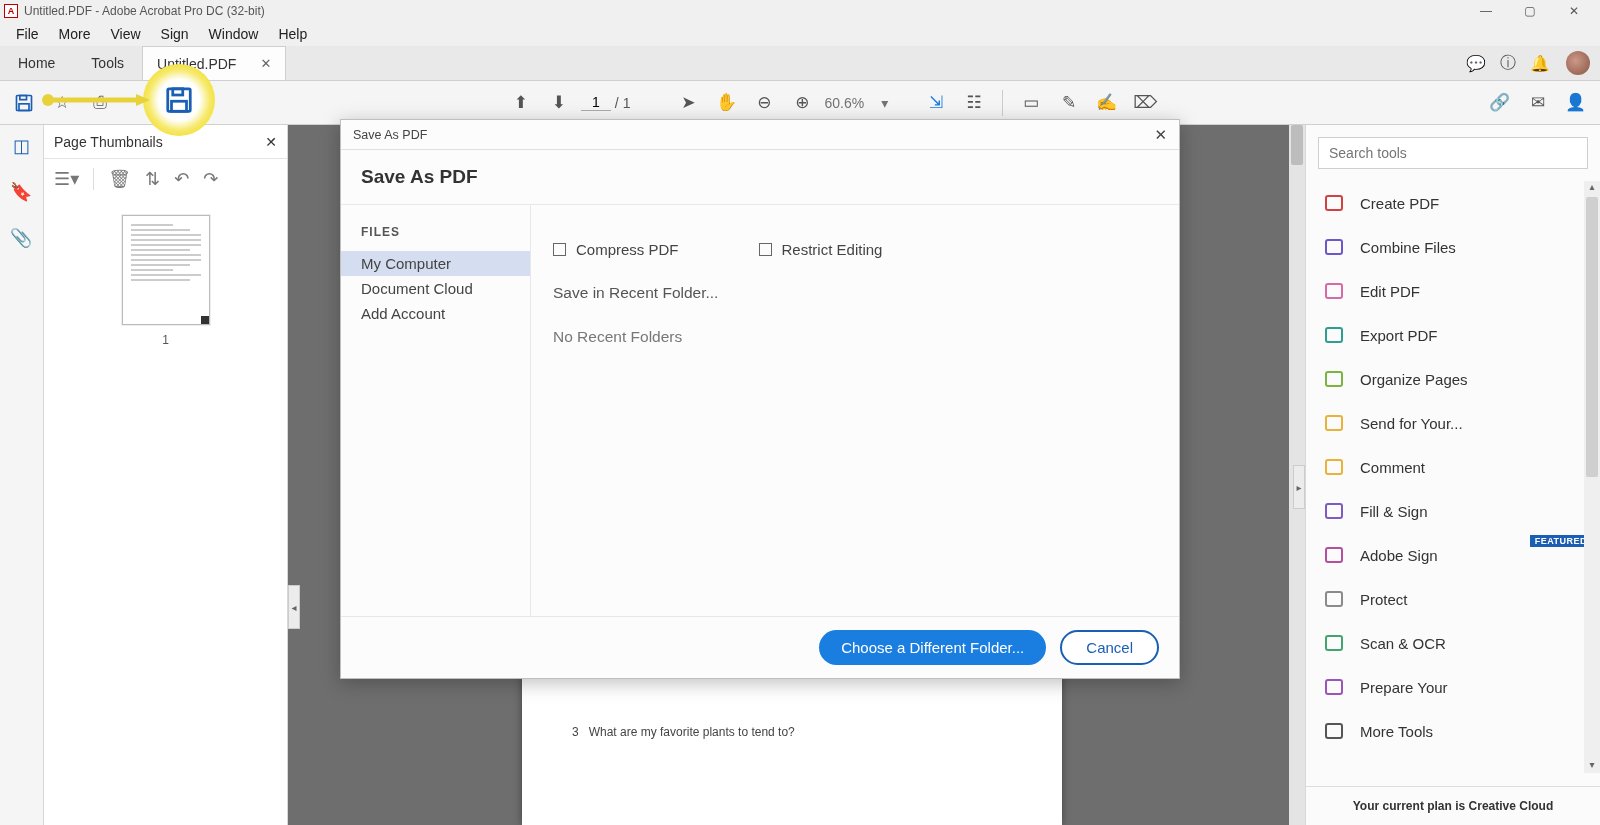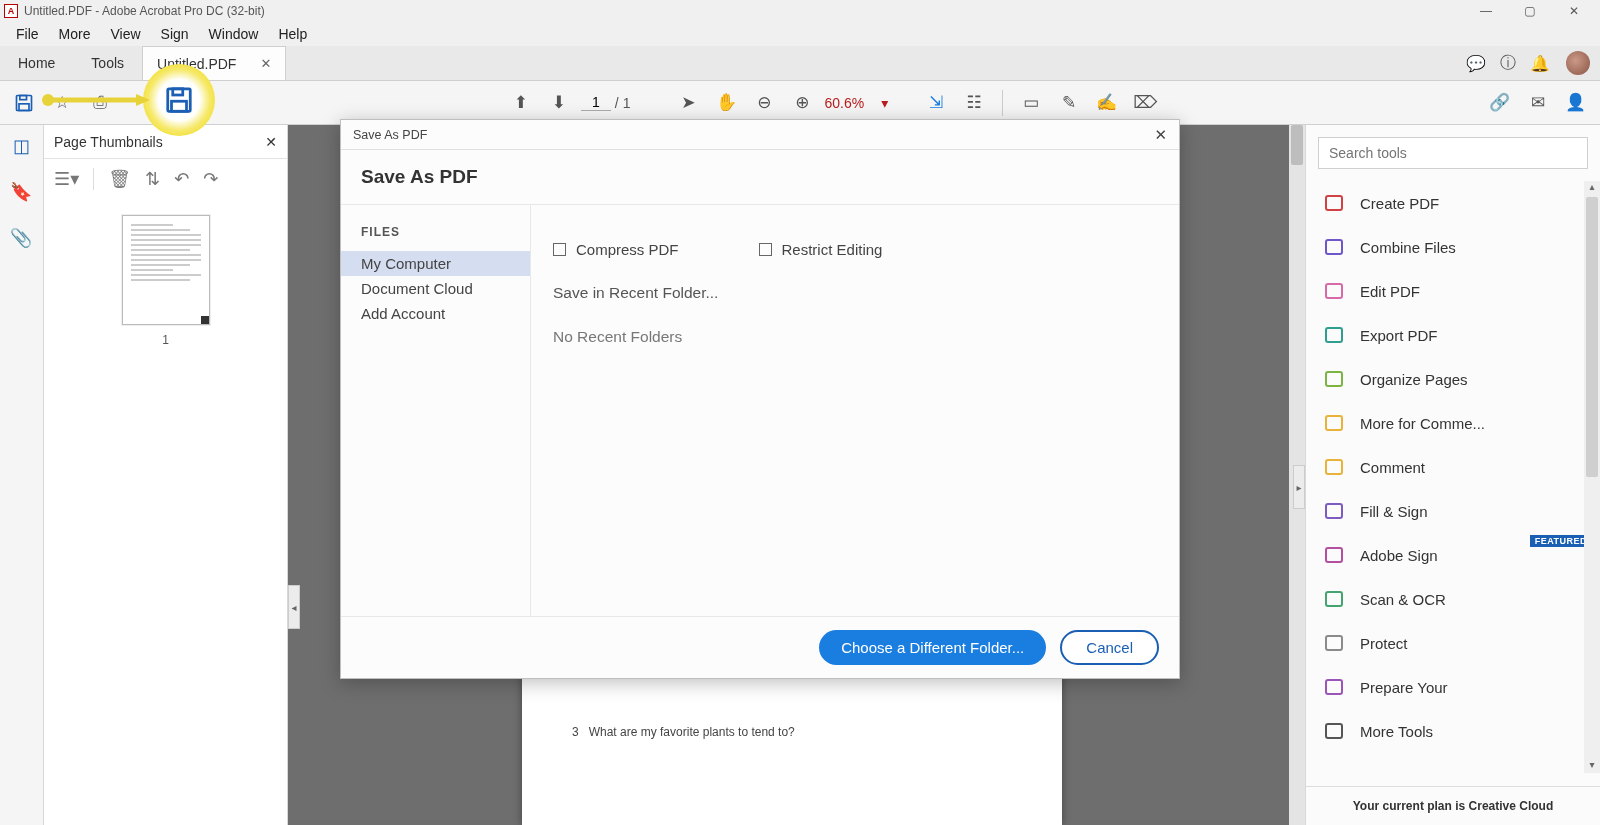--- a/index.html
+++ b/index.html
@@ -15,21 +15,21 @@
   .doc-tab{background:#fdfdfd;border:1px solid #cfcfcf;border-bottom:none;display:flex;align-items:center;padding:0 14px;font-size:14px;gap:24px;}
   .doc-tab .close{font-size:13px;color:#666;}
   .tabbar .spacer{flex:1;}
   .tabbar .ricon{width:32px;display:flex;align-items:center;justify-content:center;color:#555;font-size:16px;}
   .tabbar .avatar{width:24px;height:24px;border-radius:50%;background:radial-gradient(circle at 40% 40%,#c98,#854);align-self:center;margin:0 10px;}
   .toolbar{height:44px;background:#f5f5f5;border-bottom:1px solid #d0d0d0;display:flex;align-items:center;padding:0 8px;gap:6px;}
   .toolbar .tbtn{width:32px;height:32px;display:flex;align-items:center;justify-content:center;color:#555;font-size:17px;}
   .toolbar .divider{width:1px;height:26px;background:#ccc;margin:0 6px;}
   .toolbar .pgbox{display:flex;align-items:center;gap:4px;font-size:14px;color:#555;}
   .toolbar .pgbox input{width:30px;border:none;border-bottom:1px solid #aaa;background:transparent;text-align:center;font-size:14px;}
-  .toolbar .zoombox{display:flex;align-items:center;gap:17px;font-size:14px;color:#b91c1c;}
+  .toolbar .zoombox{display:flex;align-items:center;gap:17px;font-size:14px;color:#737373;}
   .toolbar .grow{flex:1;}
   .save-highlight{position:absolute;left:143px;top:64px;width:72px;height:72px;border-radius:50%;background:radial-gradient(circle,#fff 0 40%,#f6e96b 60%,#f2e03b 75%,rgba(242,224,59,0) 100%);display:flex;align-items:center;justify-content:center;z-index:5;}
   .save-highlight svg{width:30px;height:30px;}
   .save-arrow{position:absolute;left:40px;top:92px;width:110px;height:16px;z-index:6;}
   .body-area{position:absolute;left:0;top:125px;right:0;bottom:0;display:flex;}
   .left-rail{width:44px;background:#f5f5f5;border-right:1px solid #d8d8d8;display:flex;flex-direction:column;align-items:center;padding-top:10px;gap:24px;color:#666;font-size:18px;}
   .left-rail .active{color:#1a5fb4;}
   .nav-panel{width:244px;background:#fff;border-right:1px solid #d8d8d8;display:flex;flex-direction:column;}
   .nav-head{height:34px;display:flex;align-items:center;justify-content:space-between;padding:0 10px;border-bottom:1px solid #e4e4e4;font-size:14px;color:#333;}
   .nav-tools{height:40px;display:flex;align-items:center;gap:14px;padding:0 10px;color:#777;font-size:18px;}
@@ -267,21 +267,21 @@
             </svg>
           </span>
           <span>Organize Pages</span>
         </div>
         <div class="tool-item">
           <span class="ti-icon">
             <svg viewBox="0 0 20 20" width="20" height="20">
               <rect x="2" y="3" width="16" height="14" rx="2" fill="none" stroke="#e8b23b" stroke-width="2"></rect>
             </svg>
           </span>
-          <span>More for Comme...</span>
+          <span>Send for Your...</span>
         </div>
         <div class="tool-item">
           <span class="ti-icon">
             <svg viewBox="0 0 20 20" width="20" height="20">
               <rect x="2" y="3" width="16" height="14" rx="2" fill="none" stroke="#e8b23b" stroke-width="2"></rect>
             </svg>
           </span>
           <span>Comment</span>
         </div>
         <div class="tool-item">
@@ -297,32 +297,32 @@
             <svg viewBox="0 0 20 20" width="20" height="20">
               <rect x="2" y="3" width="16" height="14" rx="2" fill="none" stroke="#b24f9e" stroke-width="2"></rect>
             </svg>
           </span>
           <span>Adobe Sign</span>
           <span class="badge">FEATURED</span>
         </div>
         <div class="tool-item">
           <span class="ti-icon">
             <svg viewBox="0 0 20 20" width="20" height="20">
+              <rect x="2" y="3" width="16" height="14" rx="2" fill="none" stroke="#8a8a8a" stroke-width="2"></rect>
+            </svg>
+          </span>
+          <span>Protect</span>
+        </div>
+        <div class="tool-item">
+          <span class="ti-icon">
+            <svg viewBox="0 0 20 20" width="20" height="20">
               <rect x="2" y="3" width="16" height="14" rx="2" fill="none" stroke="#45a36f" stroke-width="2"></rect>
             </svg>
           </span>
           <span>Scan &amp; OCR</span>
-        </div>
-        <div class="tool-item">
-          <span class="ti-icon">
-            <svg viewBox="0 0 20 20" width="20" height="20">
-              <rect x="2" y="3" width="16" height="14" rx="2" fill="none" stroke="#8a8a8a" stroke-width="2"></rect>
-            </svg>
-          </span>
-          <span>Protect</span>
         </div>
         <div class="tool-item">
           <span class="ti-icon">
             <svg viewBox="0 0 20 20" width="20" height="20">
               <rect x="2" y="3" width="16" height="14" rx="2" fill="none" stroke="#9b55b8" stroke-width="2"></rect>
             </svg>
           </span>
           <span>Prepare Your</span>
         </div>
         <div class="tool-item">

